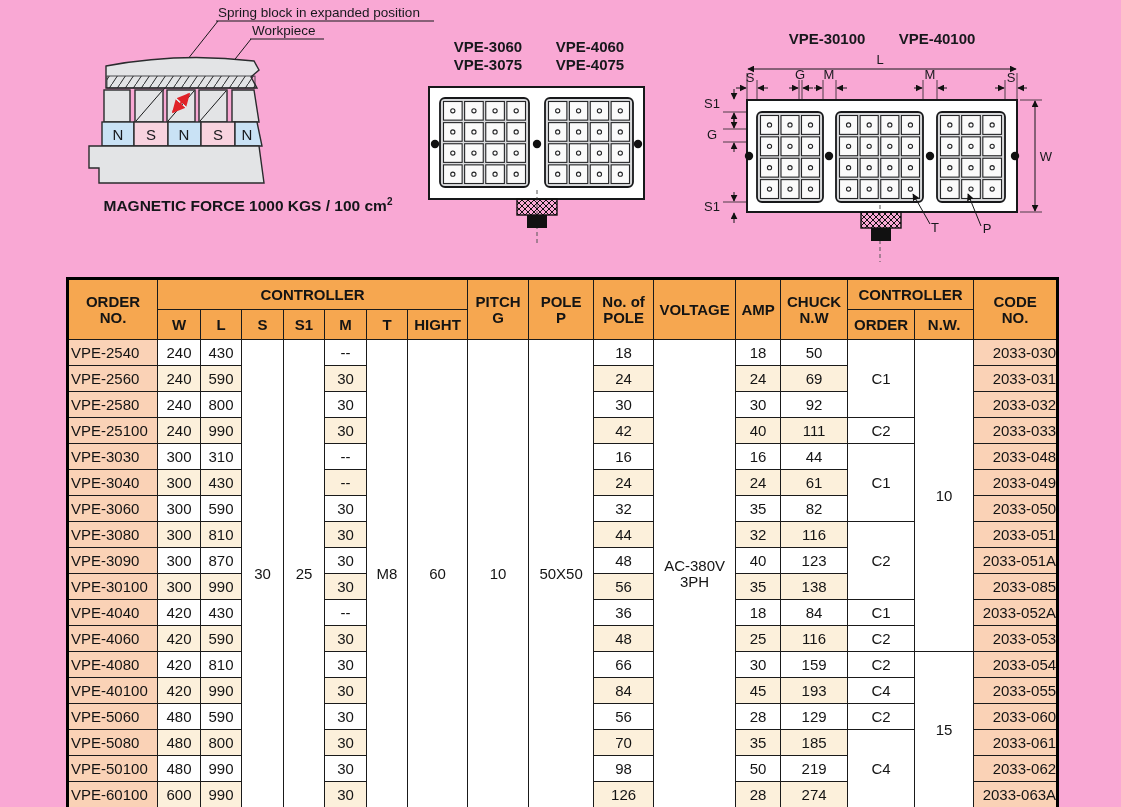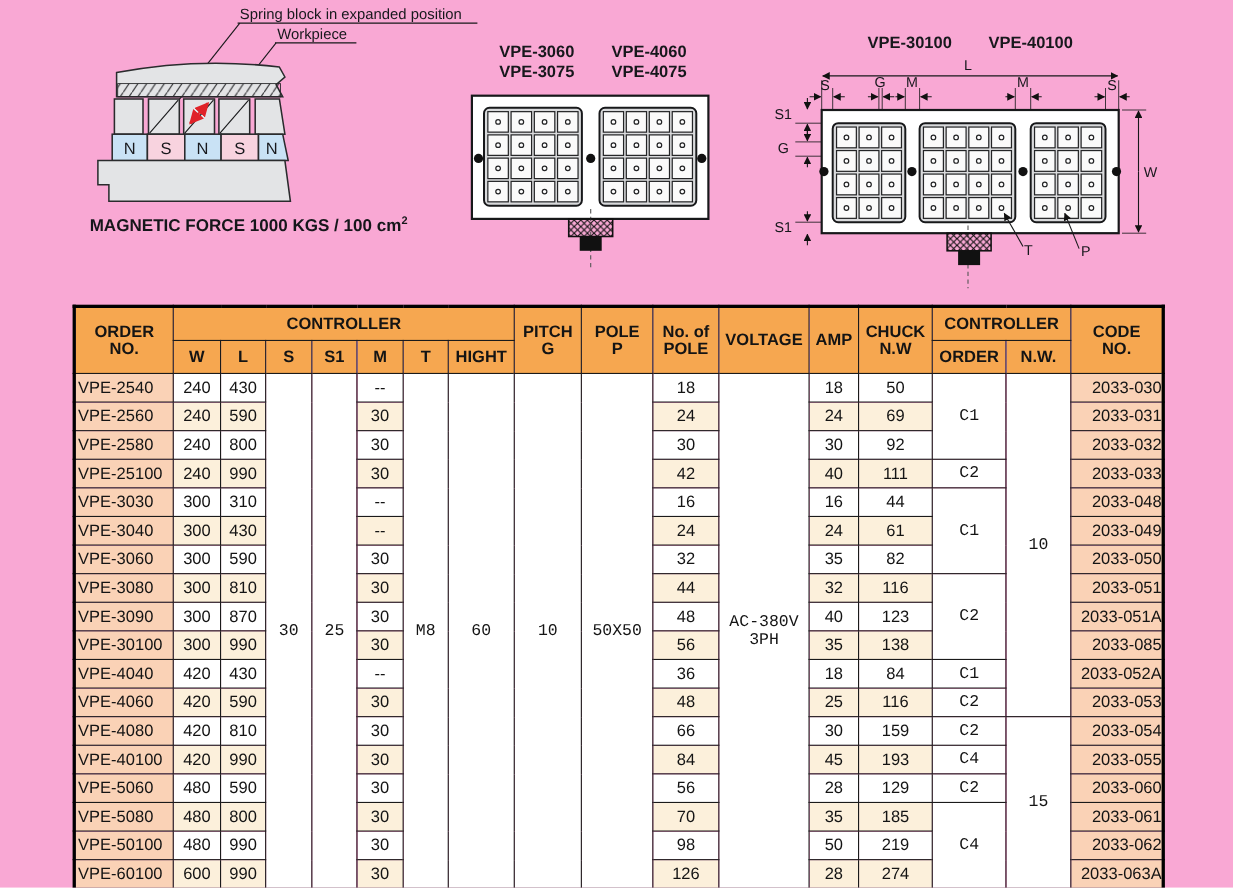--- a/index.html
+++ b/index.html
@@ -14,32 +14,32 @@
   .grid-bg{fill:#D9DADC;stroke:#17181a;stroke-width:1.8;}
   .pole-sq{fill:#FAFAFA;stroke:#232426;stroke-width:1.1;}
   .pole-dot{fill:#fff;stroke:#232426;stroke-width:1.1;}
   .dln{stroke:#17181a;stroke-width:1;fill:none;}
   .thin{stroke:#17181a;stroke-width:0.75;fill:none;}
   .dash{stroke:#555;stroke-width:1;stroke-dasharray:4 3;fill:none;}
   .dotm{fill:#111;}
   .blk{fill:#E3E4E6;stroke:#2a2b2d;stroke-width:1.4;}
   .redln{stroke:#E02228;stroke-width:2.6;fill:none;}
   .captions{position:absolute;left:0;top:196px;width:452px;text-align:center;
-            font-weight:bold;font-size:15.5px;color:#15161a;white-space:nowrap;}
+            font-weight:bold;font-size:15.5px;color:#15161a;white-space:nowrap;padding-left:22px;}
   .captions .line2{margin-top:5px;}
   .sup{font-size:10px;vertical-align:6px;}
   
   table.spec{position:absolute;left:66px;top:277px;width:990px;border-collapse:collapse;
              table-layout:fixed;border:3px solid #000;}
   table.spec th,table.spec td{border:1px solid #1a1a1a;text-align:center;padding:0;
              font-size:15px;color:#141414;overflow:hidden;}
   table.spec th{background:#F6A750;font-weight:bold;white-space:pre-line;height:29px;line-height:1.05;}
   table.spec td{height:25px;line-height:1.05;background:#fff;}
   table.spec tr.alt td{background:#FCF0DB;}
-  table.spec td.mc{background:#fff !important;font-family:Liberation Mono, monospace;}
+  table.spec td.mc{background:#fff !important;}
   table.spec td.order{background:#FAD2B6 !important;font-weight:normal;text-align:left;padding-left:2px;}
   table.spec td.code{background:#FAD2B6 !important;text-align:right;}
   table.spec td.voltage-cell{white-space:pre-line;}
 </style>
 </head>
 <body>
 
 <div class="page">
 
   <svg style="position:absolute;left:0;top:0;" width="452" height="195" viewBox="0 0 452 195">

